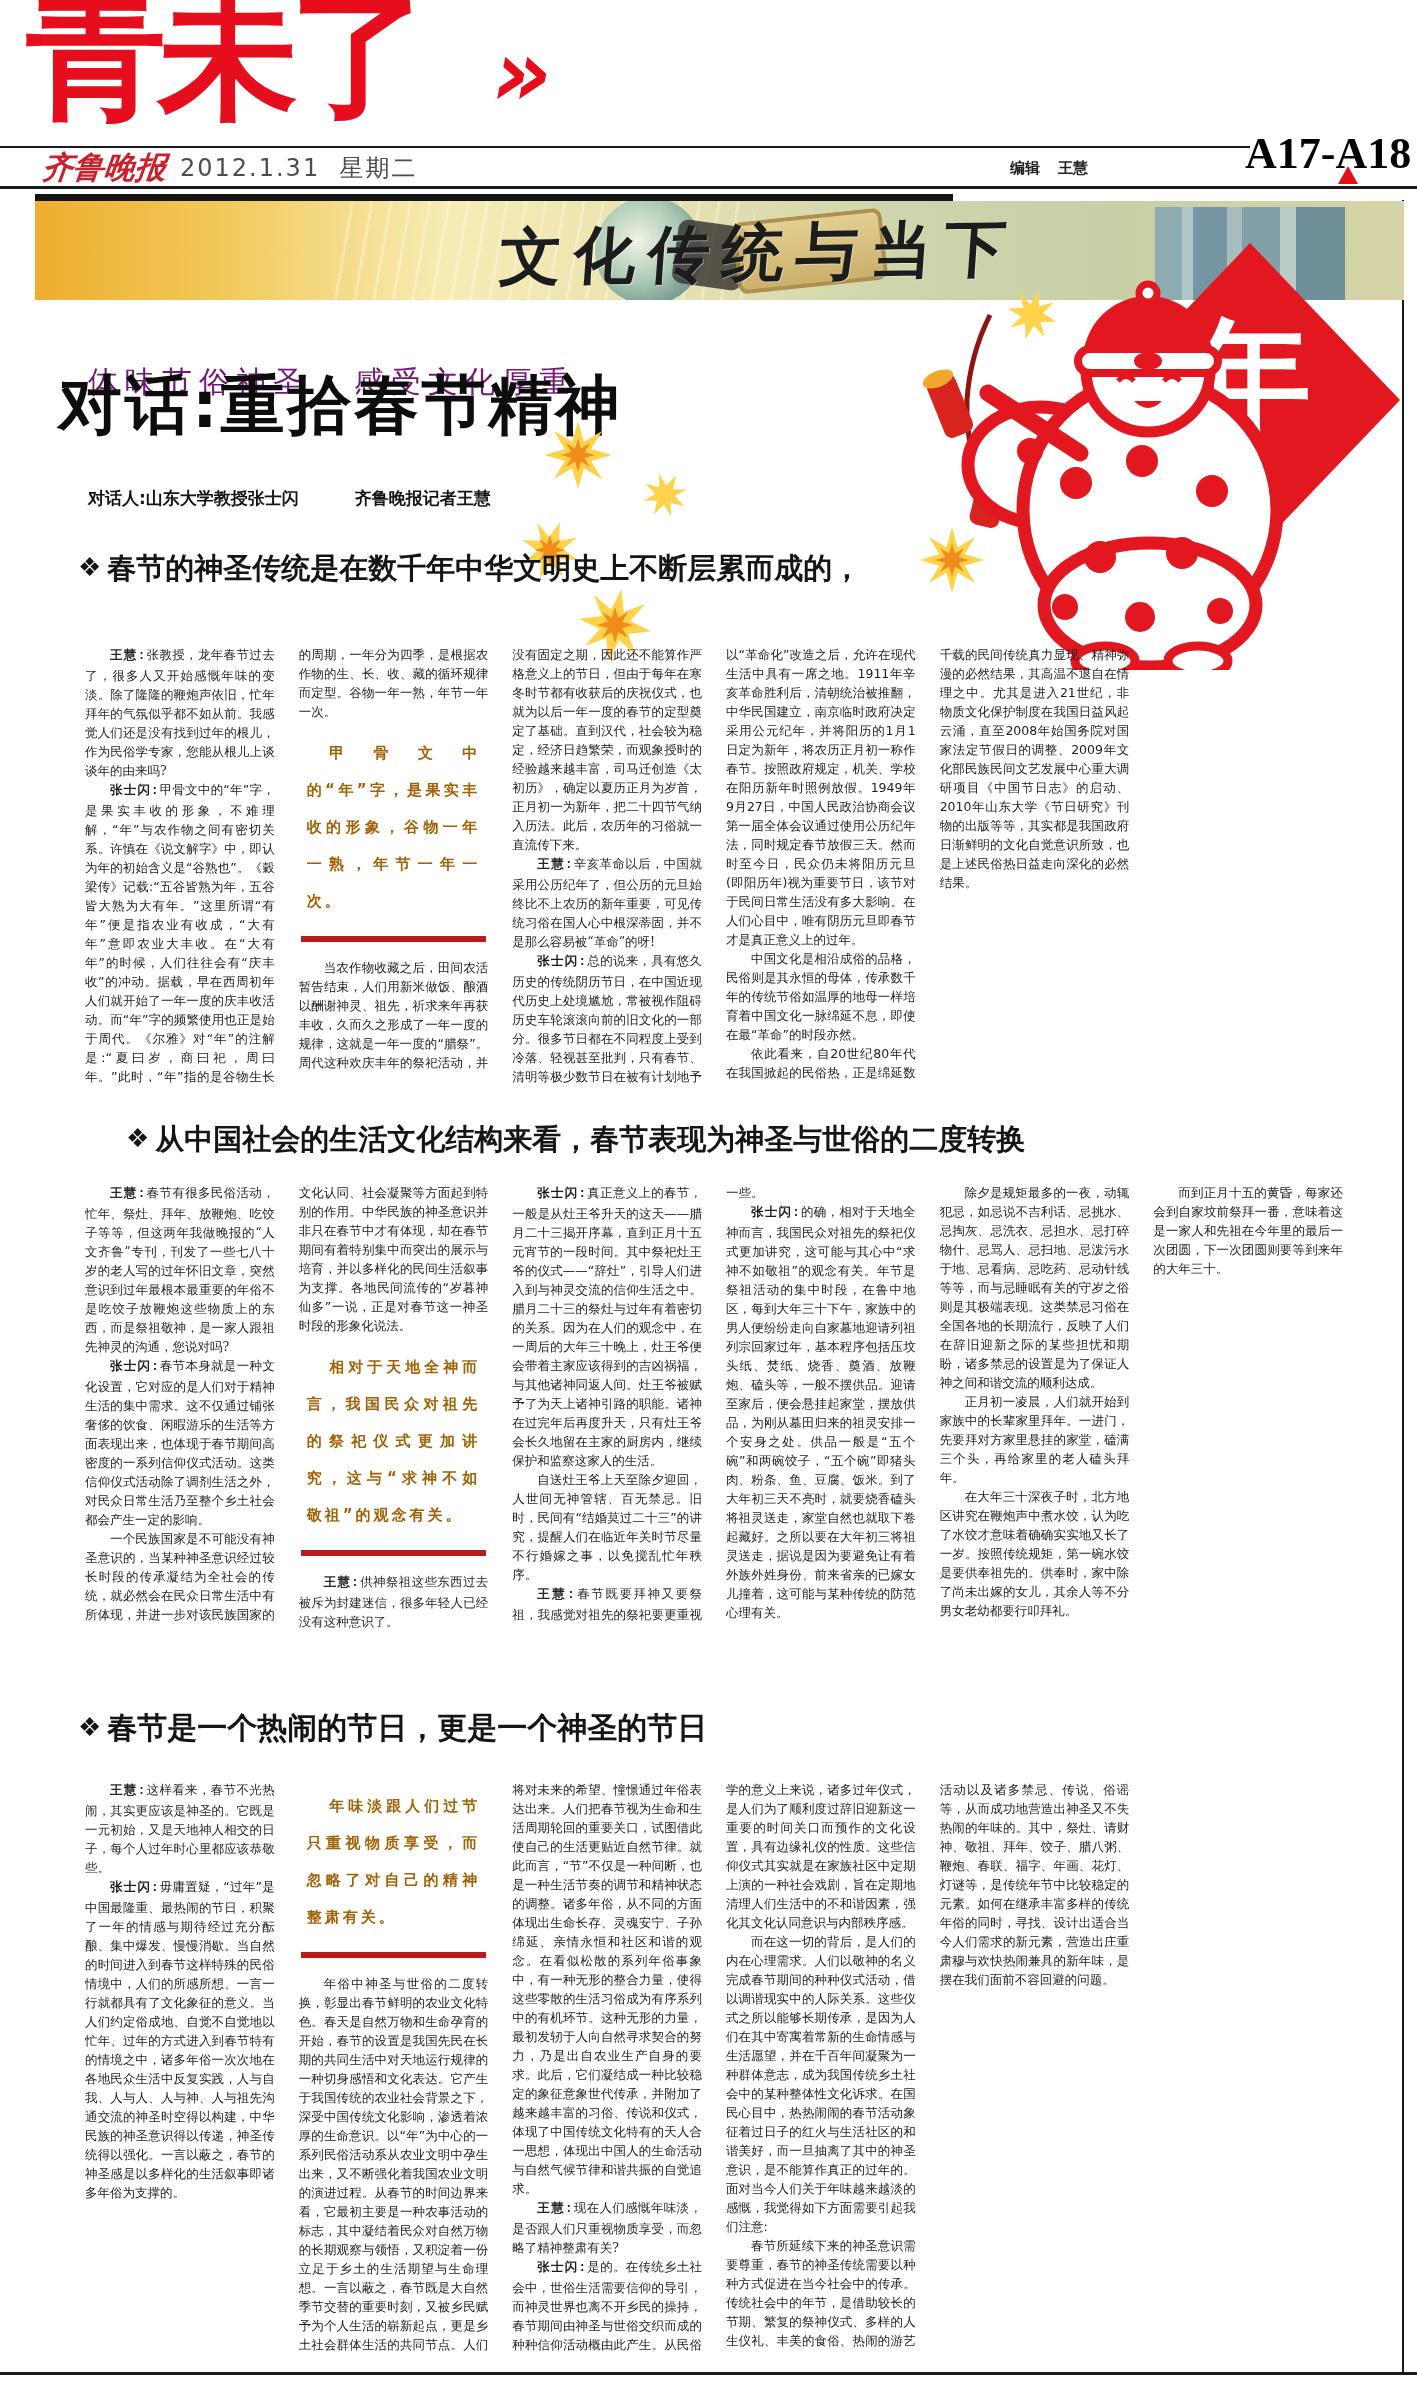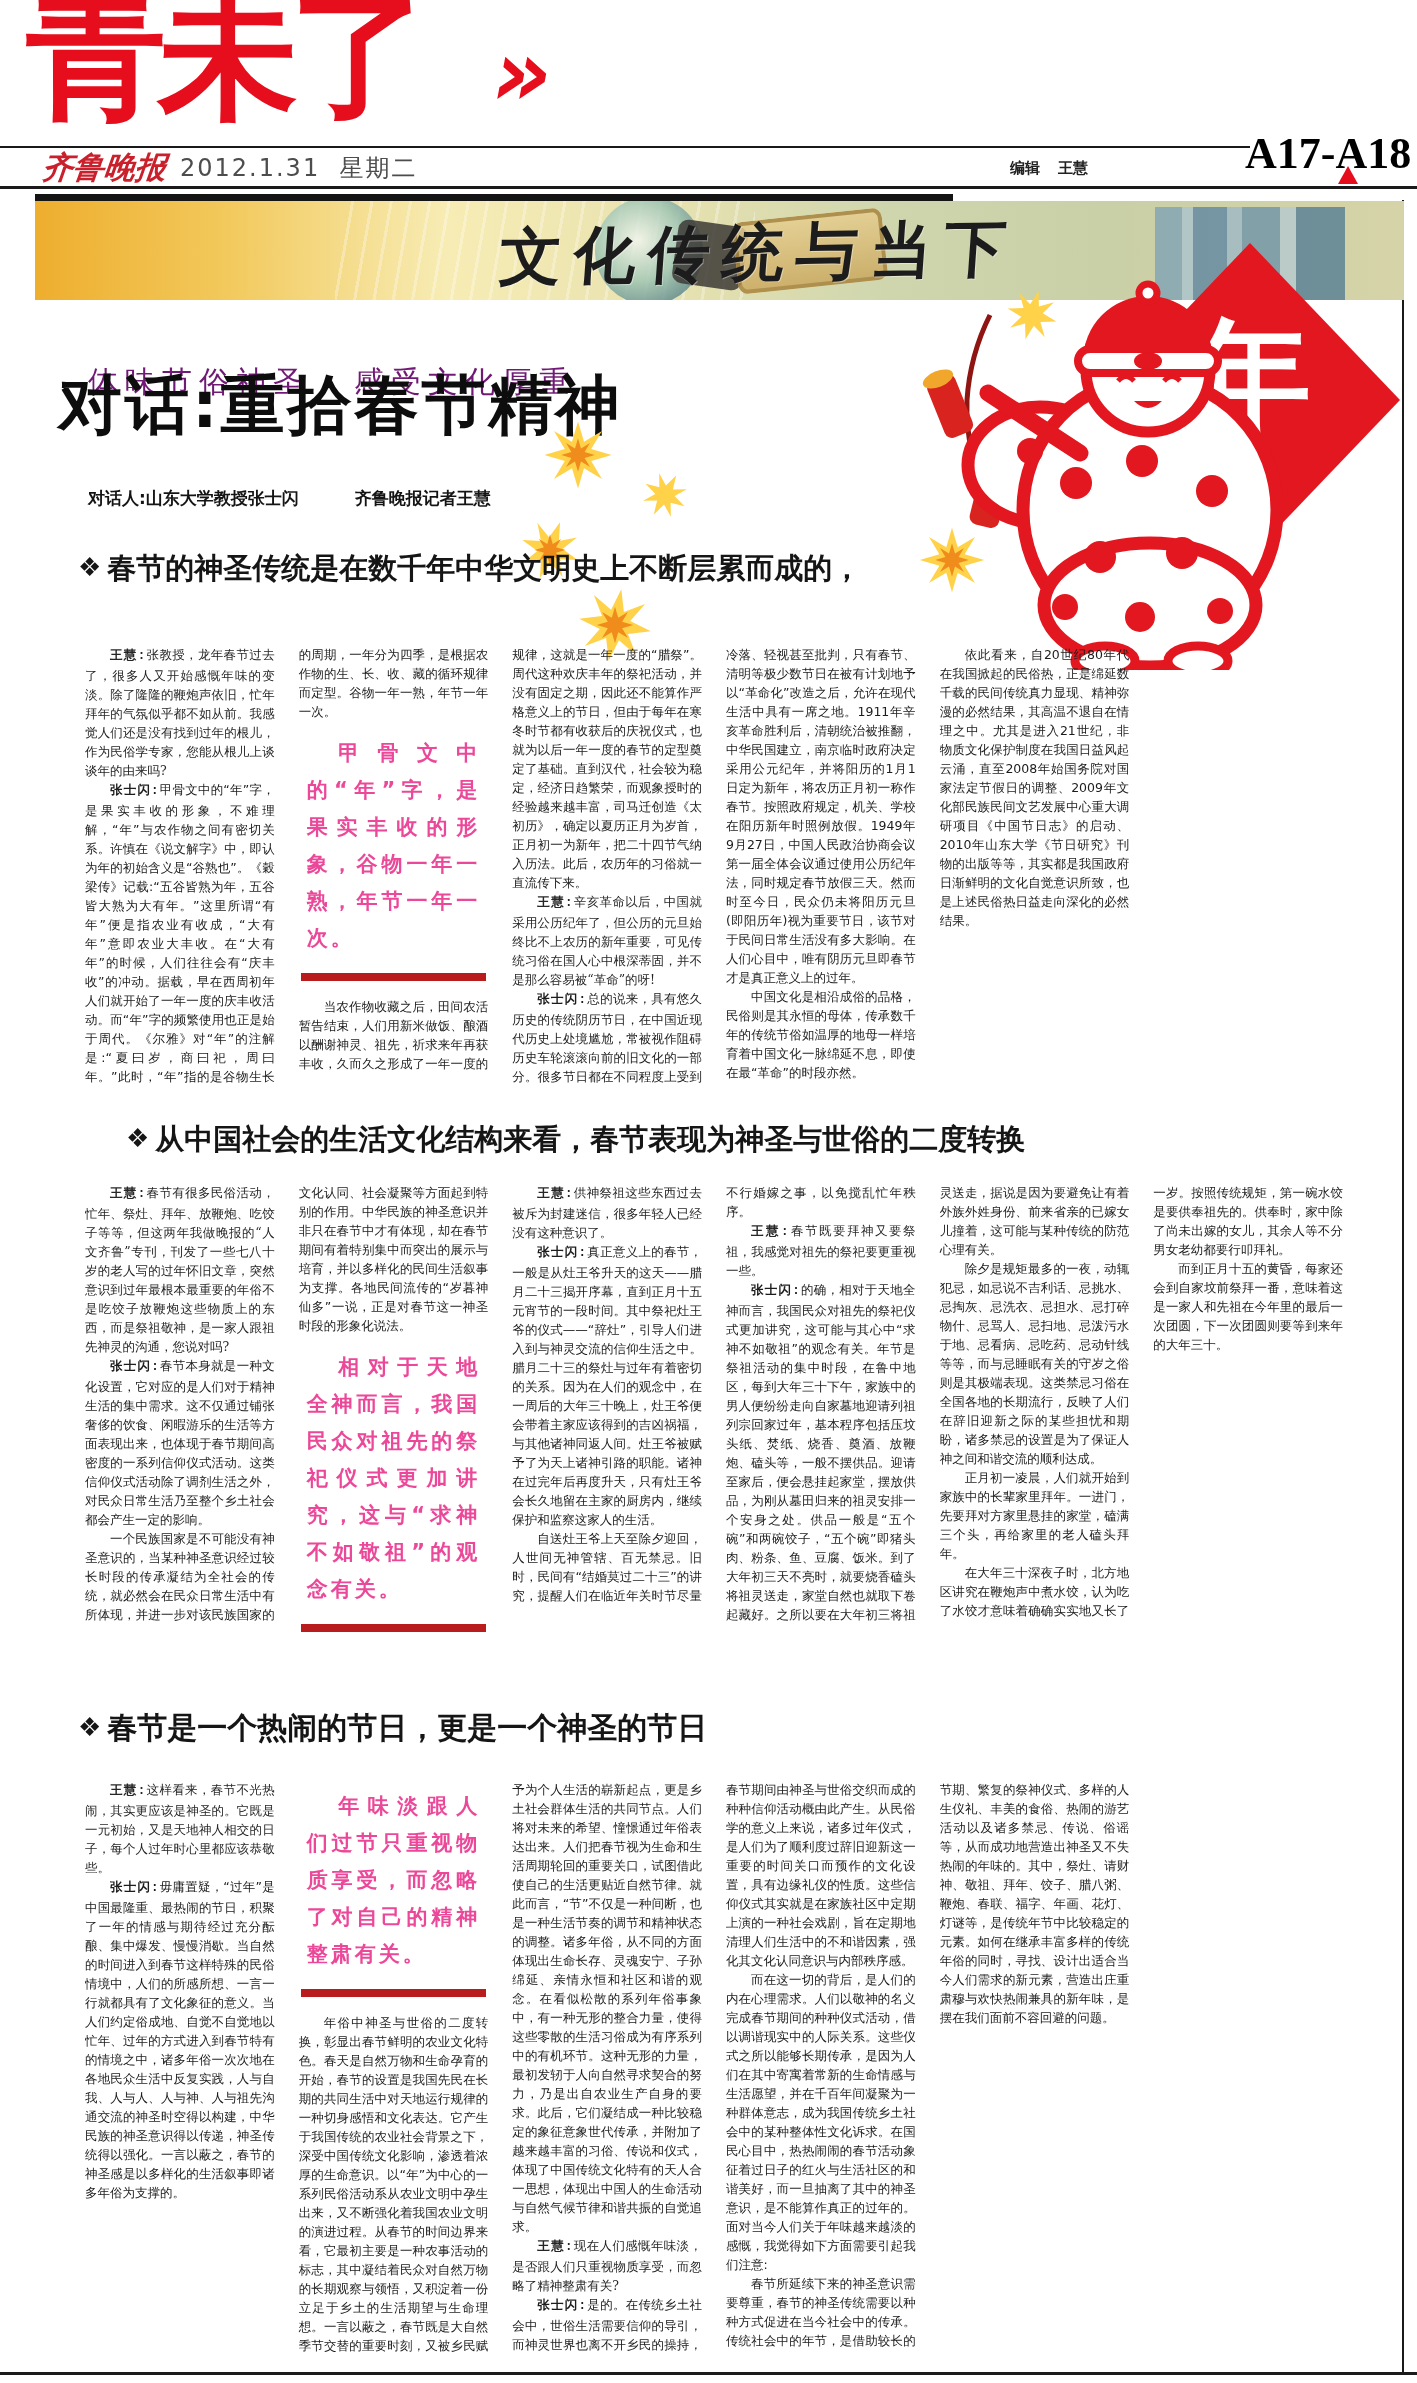--- a/index.html
+++ b/index.html
@@ -73,22 +73,22 @@
   .sec-body { left:85px; width:1258px; column-count:6; column-gap:24px;
     column-fill:auto; overflow:hidden; text-align:justify;
     font-size:12.5px; line-height:19px; color:#1c1c1c; }
   .sec-body-1 { top:645px;  height:445px; }
   .sec-body-2 { top:1183px; height:452px; }
   .sec-body-3 { top:1772px; height:586px;margin-top:8px; }
   .para { text-indent:2em; }
   .para.q { font-family:"DejaVu Serif",serif; color:#262626; }
   .speaker { font-weight:bold; letter-spacing:1px; font-family:Liberation Mono, monospace; }
   .pullquote { break-inside:avoid; margin:6px 2px 16px 2px; padding:8px 6px 16px 6px;
-    font-size:21px; font-weight:bold; line-height:37px; letter-spacing:3px;
-    text-align:justify; color:#ec4899; border-bottom:8px solid #b91c1c; text-indent:1.5em; }
+    font-size:15px; font-weight:bold; line-height:37px; letter-spacing:3px;
+    text-align:justify; color:#a16207; border-bottom:6px solid #b91c1c; text-indent:1.5em; }
 
   svg text { font-family:"DejaVu Sans",sans-serif; }
 </style>
 </head>
 <body>
 
 <div class="abs masthead-title">青未了</div>
 <div class="abs masthead-arrow">»</div>
 
 <div class="abs rule rule-top"></div>

